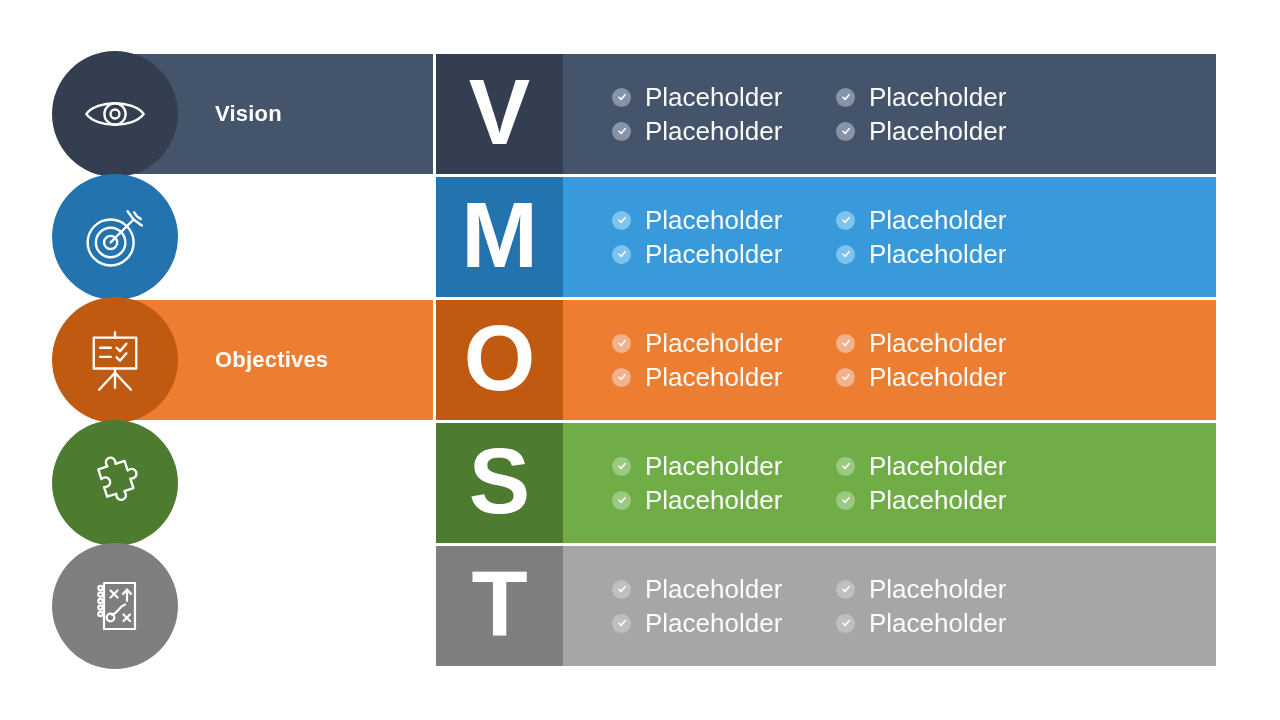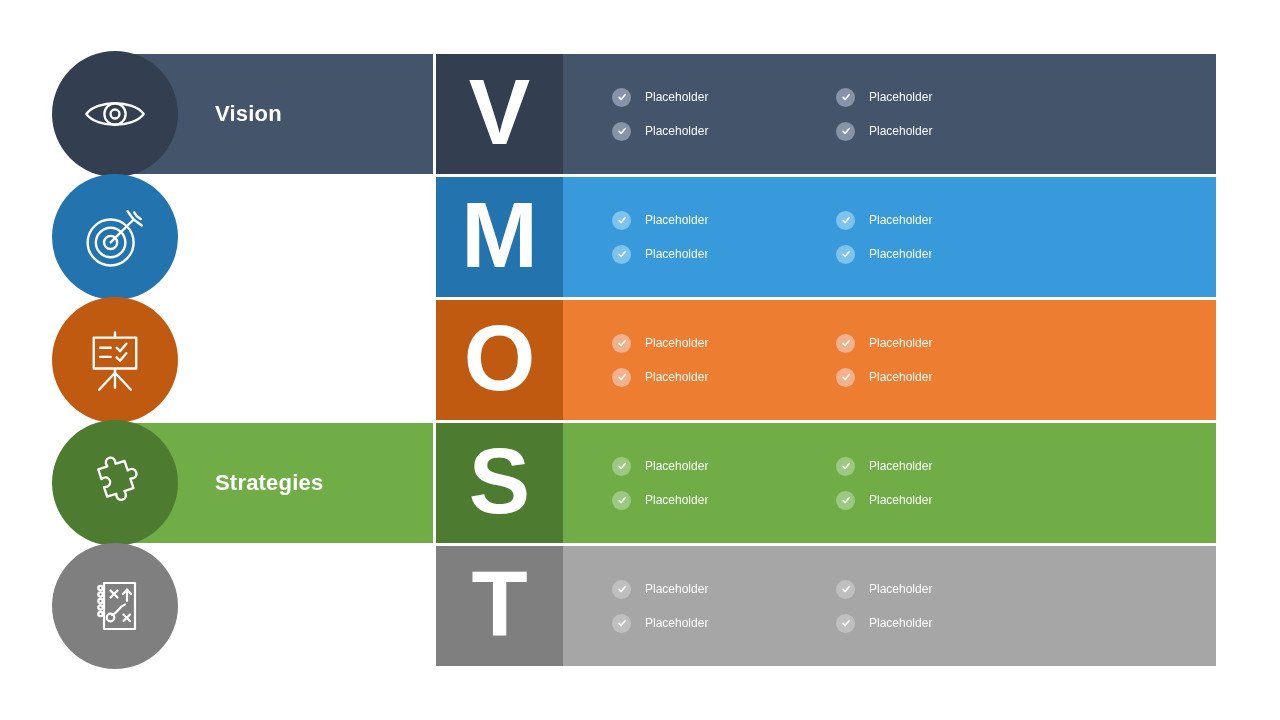--- a/index.html
+++ b/index.html
@@ -34,21 +34,21 @@
   .items-grid{
     display:grid;grid-template-columns:224px auto;row-gap:15px;margin-left:49px;
   }
   .check-item{display:flex;align-items:center;height:19px;}
   .chip{
     width:19px;height:19px;border-radius:50%;background:var(--chip);
     display:flex;align-items:center;justify-content:center;flex:0 0 19px;
   }
   .chip svg{display:block;}
   .item-text{
-    color:rgba(255,255,255,.97);font-size:12px;font-weight:400;margin-left:14px;
+    color:rgba(255,255,255,.97);font-size:26px;font-weight:400;margin-left:14px;
     white-space:nowrap;
   }
   .icon-circle{
     position:absolute;left:52px;top:-3px;width:126px;height:126px;border-radius:50%;
     background:var(--dark);display:flex;align-items:center;justify-content:center;
   }
   .icon-circle svg{display:block;}
   .glyph{stroke:#ffffff;fill:none;stroke-width:2.2;stroke-linecap:round;stroke-linejoin:round;}
 </style>
 </head>
@@ -156,20 +156,23 @@
       <circle cx="28" cy="37" r="13.5"></circle>
       <circle cx="28" cy="37" r="6"></circle>
       <line x1="28" y1="37" x2="49" y2="16"></line>
       <path d="M43.5 8.5 L49 16 L56.5 21.5"></path>
       <path d="M49.5 9.5 L52 13 L55.5 15.5"></path>
     </g>
   </svg>
         </div>
   </div>
       <div class="row" style="--bar: #ED7D31; --dark: #C15A11; --chip: #F3B28E;">
+    <div class="seg label-seg">
+      <span class="row-label">Objectives</span>
+    </div>
     <div class="seg letter-seg">
       <span class="row-letter">O</span>
     </div>
     <div class="seg content-seg">
       <div class="items-grid">
             <div class="check-item">
     <span class="chip">
                 <svg width="12" height="12" viewBox="0 0 12 12">
     <path d="M3 6.3 L5.1 8.4 L9.1 3.7" stroke="#ffffff" stroke-width="1.6" fill="none" stroke-linecap="round" stroke-linejoin="round"></path>
   </svg>
@@ -212,23 +215,20 @@
       <path d="M33.5 20.5 l3.2 3.2 l6 -7"></path>
       <path d="M33.5 29.5 l3.2 3.2 l6 -7"></path>
       <line x1="32" y1="40" x2="32" y2="58"></line>
       <line x1="32" y1="44" x2="17" y2="60"></line>
       <line x1="32" y1="44" x2="47" y2="60"></line>
     </g>
   </svg>
         </div>
   </div>
       <div class="row" style="--bar: #70AD47; --dark: #4D7B30; --chip: #9CC981;">
-    <div class="seg label-seg">
-      <span class="row-label">Strategies</span>
-    </div>
     <div class="seg letter-seg">
       <span class="row-letter">S</span>
     </div>
     <div class="seg content-seg">
       <div class="items-grid">
             <div class="check-item">
     <span class="chip">
                 <svg width="12" height="12" viewBox="0 0 12 12">
     <path d="M3 6.3 L5.1 8.4 L9.1 3.7" stroke="#ffffff" stroke-width="1.6" fill="none" stroke-linecap="round" stroke-linejoin="round"></path>
   </svg>

